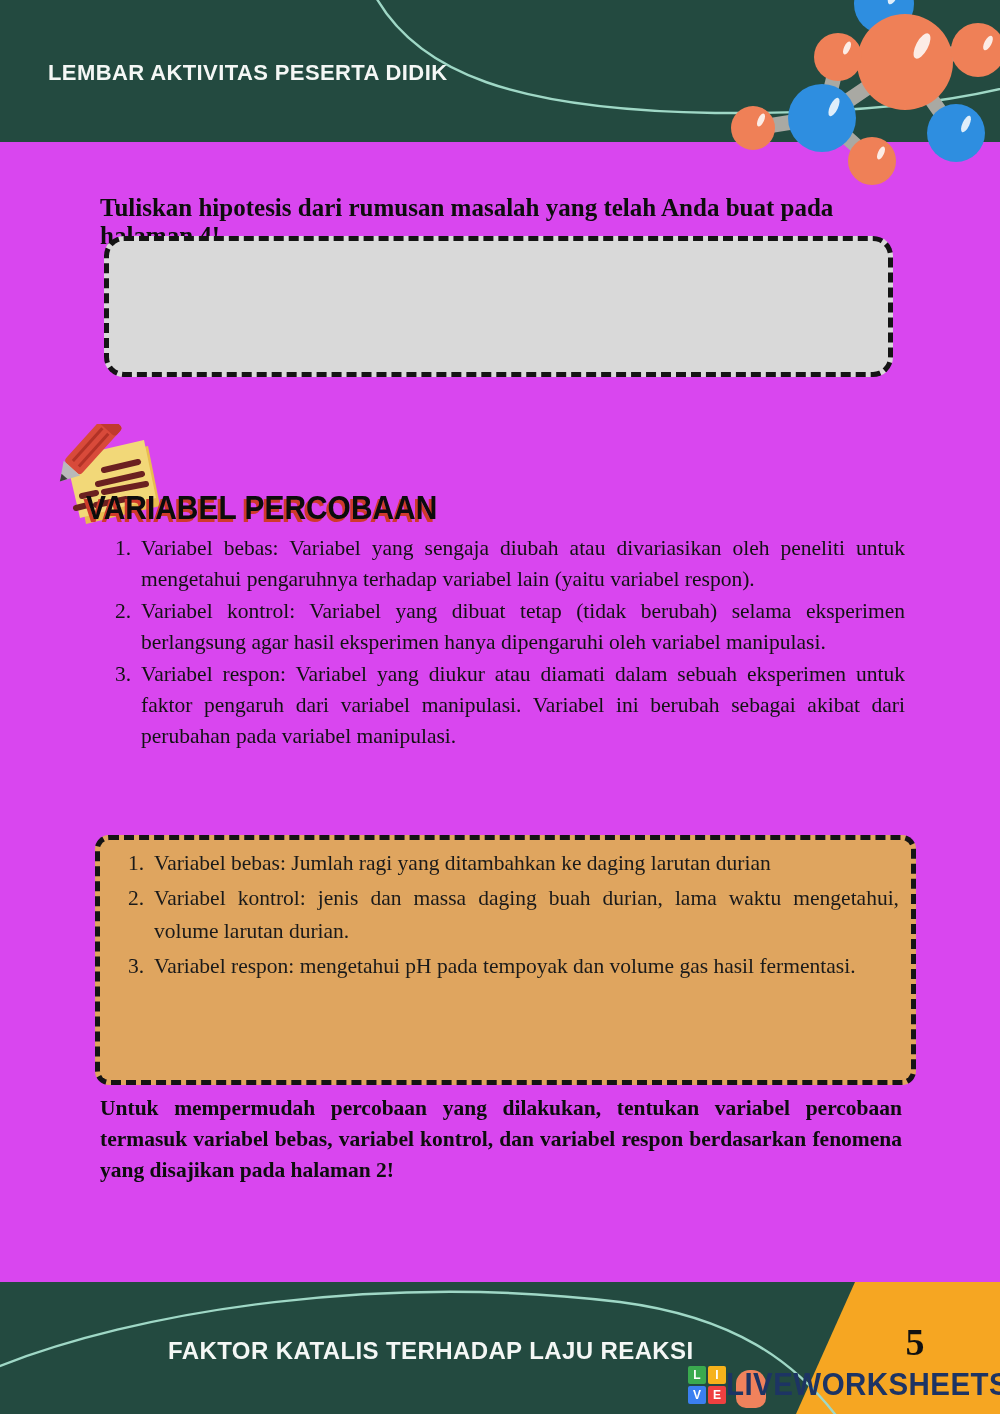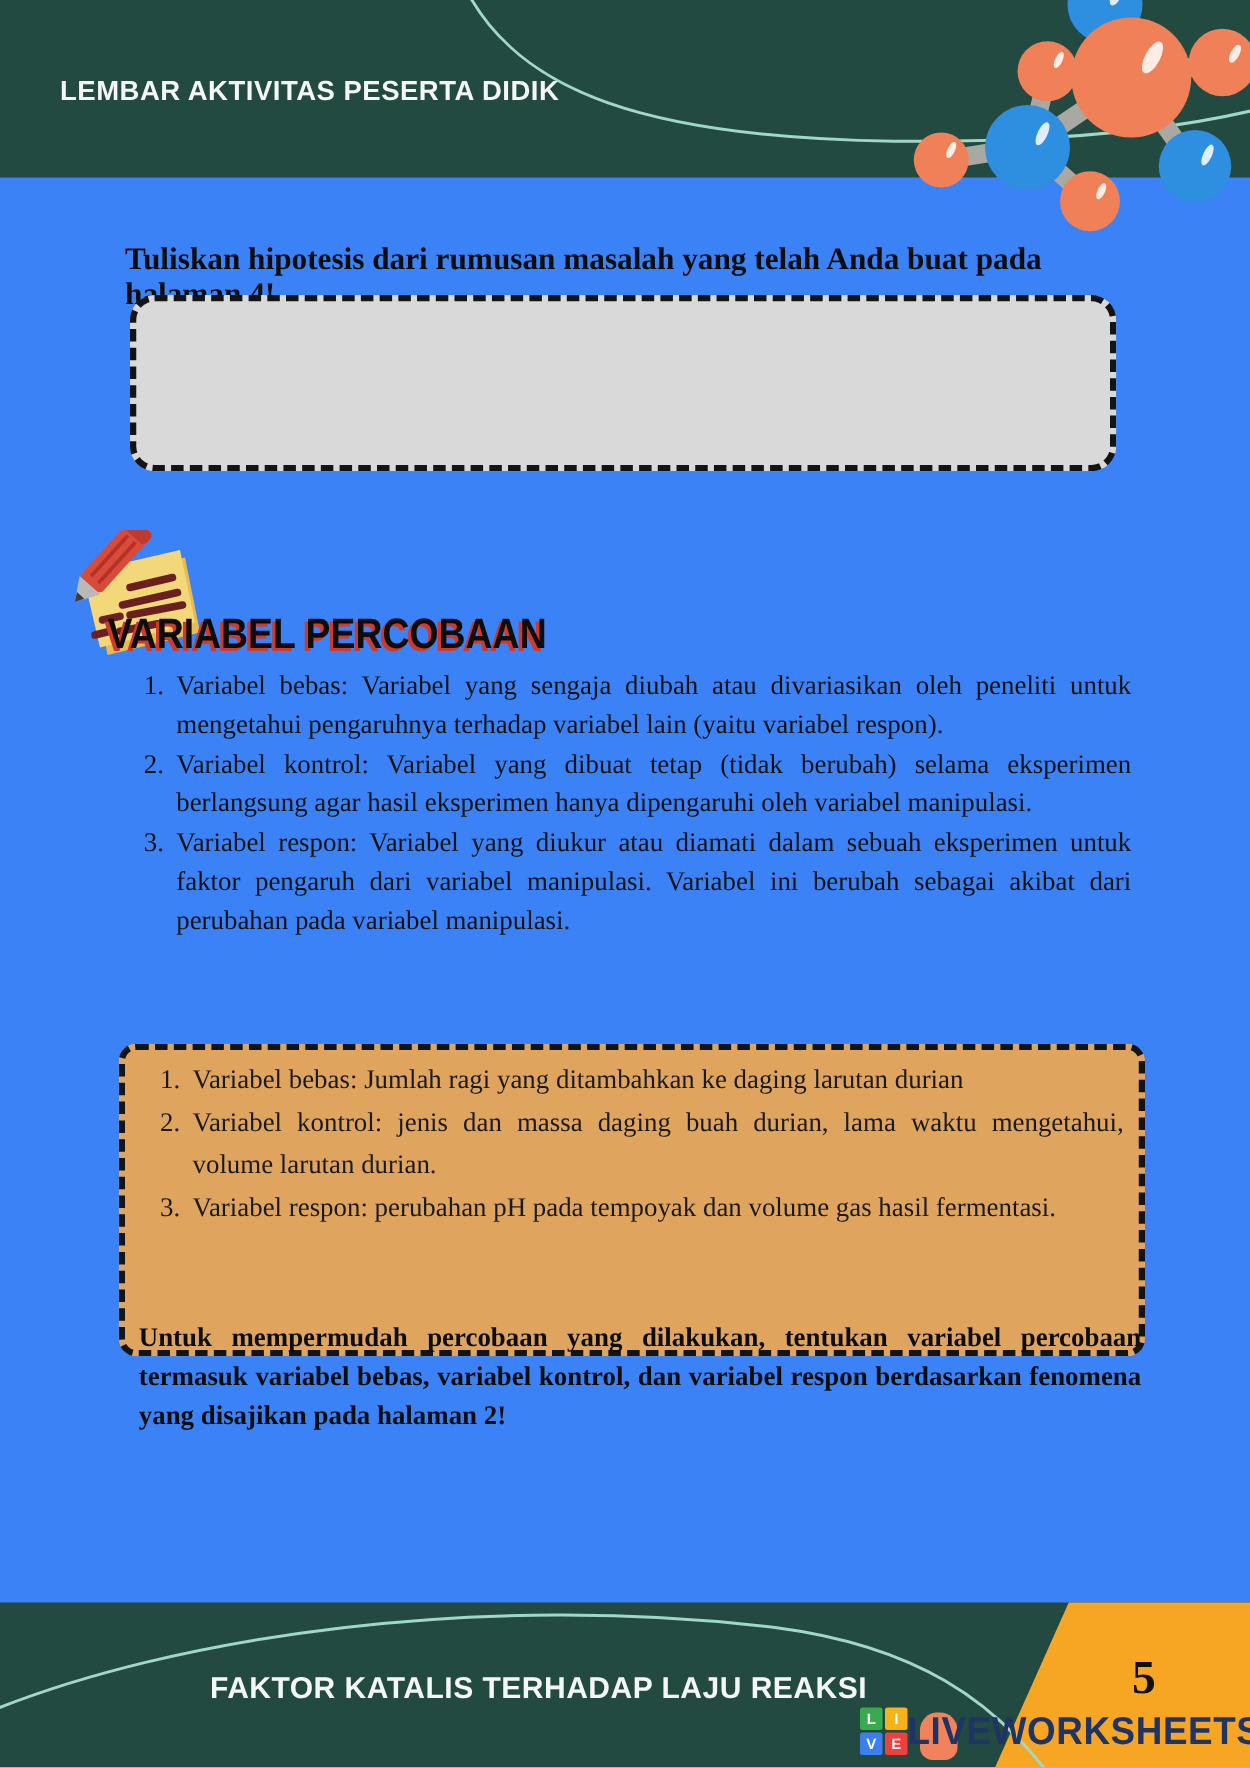--- a/index.html
+++ b/index.html
@@ -1,16 +1,16 @@
 <!DOCTYPE html>
 <html><head>
 <meta charset="utf-8">
 <style>
   html,body{margin:0;padding:0;background:#ffffff;}
-  .page{position:relative;width:1000px;height:1414px;background:#3b82f6;overflow:hidden;
+  .page{position:relative;width:1000px;height:1414px;background:#d946ef;overflow:hidden;
         font-family:"Liberation Serif",serif;}
 
   
   .header-band{position:absolute;left:0;top:0;width:1000px;height:142px;background:#234a40;}
   .header-art{position:absolute;left:0;top:0;width:1000px;height:190px;pointer-events:none;}
   .header-title{position:absolute;left:48px;top:60px;color:#f4f7f5;
         font-family:"Liberation Sans",sans-serif;font-weight:bold;font-size:22px;letter-spacing:.4px;}
 
   
   .question-title{position:absolute;left:100px;top:194px;width:796px;
@@ -29,22 +29,22 @@
   .li-num{flex:0 0 26px;}
   .li-text{flex:1;text-align:justify;}
 
   
   .example-box{position:absolute;left:95px;top:835px;width:789px;height:226px;
         background:#dfa55f;border:5px dashed #141414;border-radius:14px;padding:6px 12px 8px 10px;}
   .example-header{font-weight:bold;font-size:21.5px;line-height:33px;color:#141414;text-align:justify;}
   .example-list{margin-top:1px;padding-left:18px;font-size:21.5px;line-height:33px;color:#1a1a1a;}
 
   
-  .instruction{position:absolute;left:100px;top:1055px;width:802px;
-        font-weight:bold;font-size:21.5px;line-height:31px;color:#0d0d0d;text-align:justify;margin-left:11px;}
+  .instruction{position:absolute;left:100px;top:1093px;width:802px;
+        font-weight:bold;font-size:21.5px;line-height:31px;color:#0d0d0d;text-align:justify;}
 
   
   .footer-band{position:absolute;left:0;top:1282px;width:1000px;height:132px;background:#234a40;}
   .footer-art{position:absolute;left:0;top:1262px;width:1000px;height:152px;pointer-events:none;}
   .footer-title{position:absolute;left:168px;top:1337px;color:#f4f7f5;
         font-family:"Liberation Sans",sans-serif;font-weight:bold;font-size:24px;letter-spacing:.4px;}
   .page-number{position:absolute;left:885px;top:1320px;width:60px;text-align:center;
         font-family:"Liberation Serif",serif;font-weight:bold;font-size:38px;color:#111;}
   .lw-logo{position:absolute;left:688px;top:1364px;width:312px;height:44px;}
   .lw-grid{position:absolute;left:0;top:2px;width:39px;height:39px;display:grid;
@@ -155,21 +155,21 @@
       <div class="li-row">
         <span class="li-num">1.</span>
         <span class="li-text">Variabel bebas: Jumlah ragi yang ditambahkan ke daging larutan durian</span>
       </div>
       <div class="li-row">
         <span class="li-num">2.</span>
         <span class="li-text">Variabel kontrol: jenis dan massa daging buah durian, lama waktu mengetahui, volume larutan durian.</span>
       </div>
       <div class="li-row">
         <span class="li-num">3.</span>
-        <span class="li-text">Variabel respon: perubahan pH pada tempoyak dan volume gas hasil fermentasi.</span>
+        <span class="li-text">Variabel respon: mengetahui pH pada tempoyak dan volume gas hasil fermentasi.</span>
       </div>
     </div>
   </div>
 
   <div class="instruction">Untuk mempermudah percobaan yang dilakukan, tentukan variabel percobaan termasuk variabel bebas, variabel kontrol, dan variabel respon berdasarkan fenomena yang disajikan pada halaman 2!</div>
 
   <div class="footer-band"></div>
 
   <svg class="footer-art" viewBox="0 0 1000 152" xmlns="http://www.w3.org/2000/svg">
 

